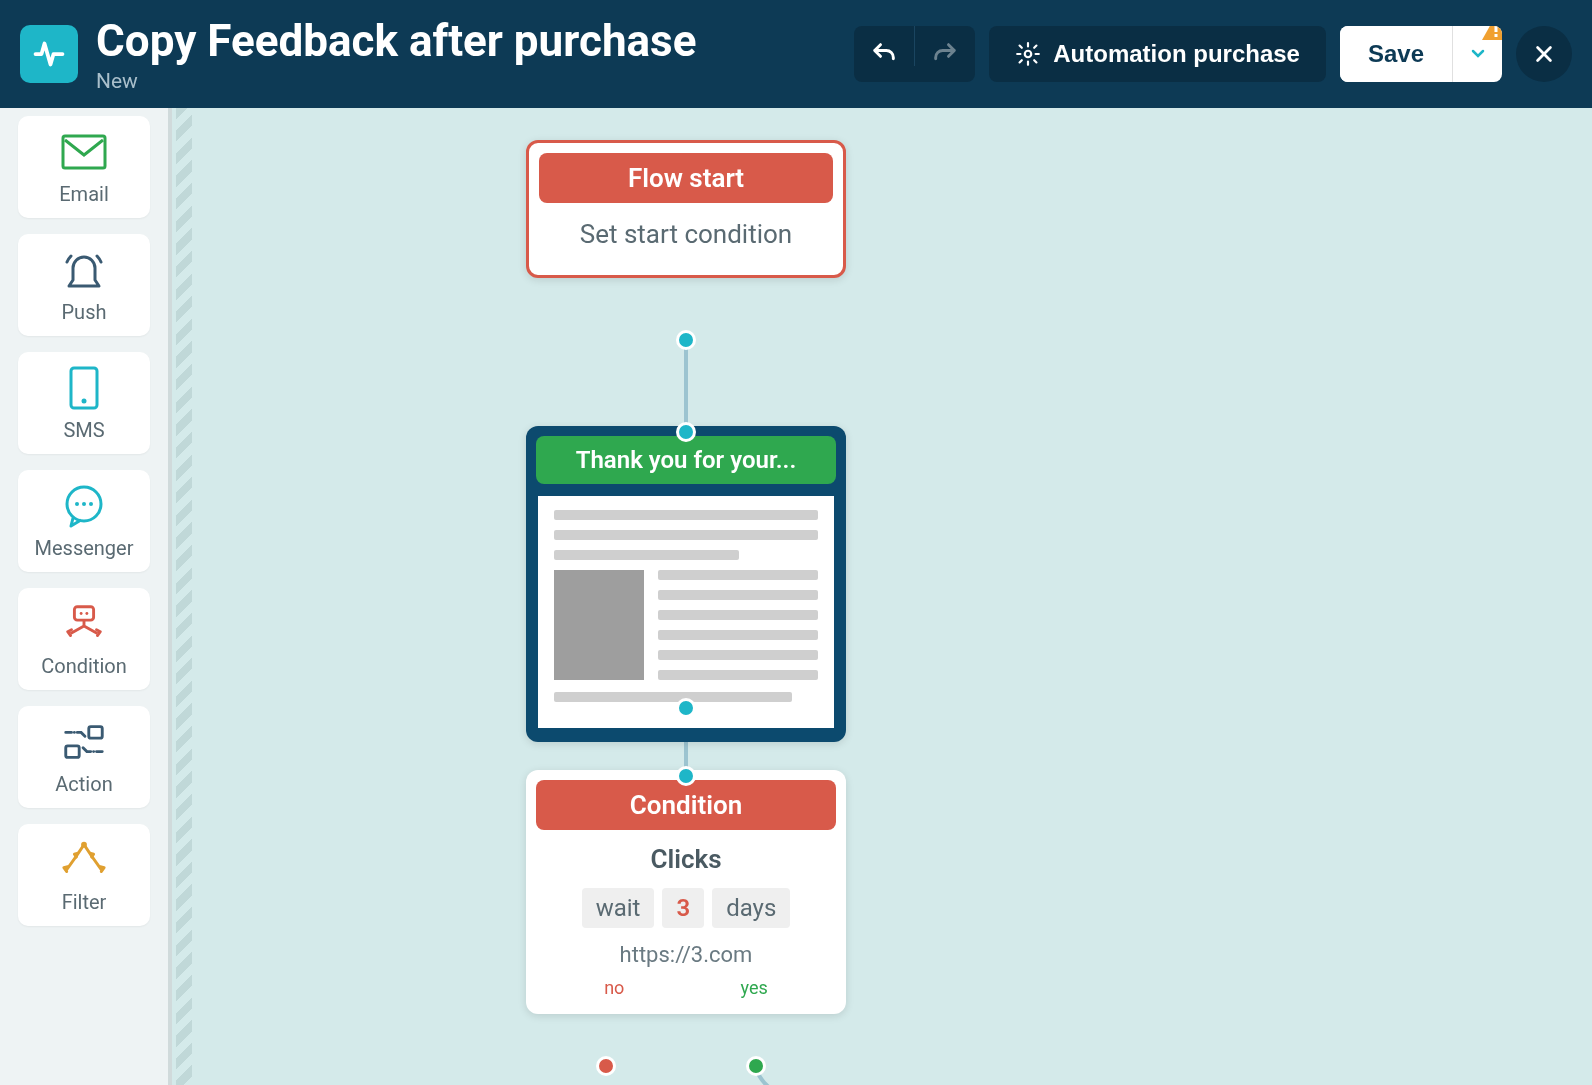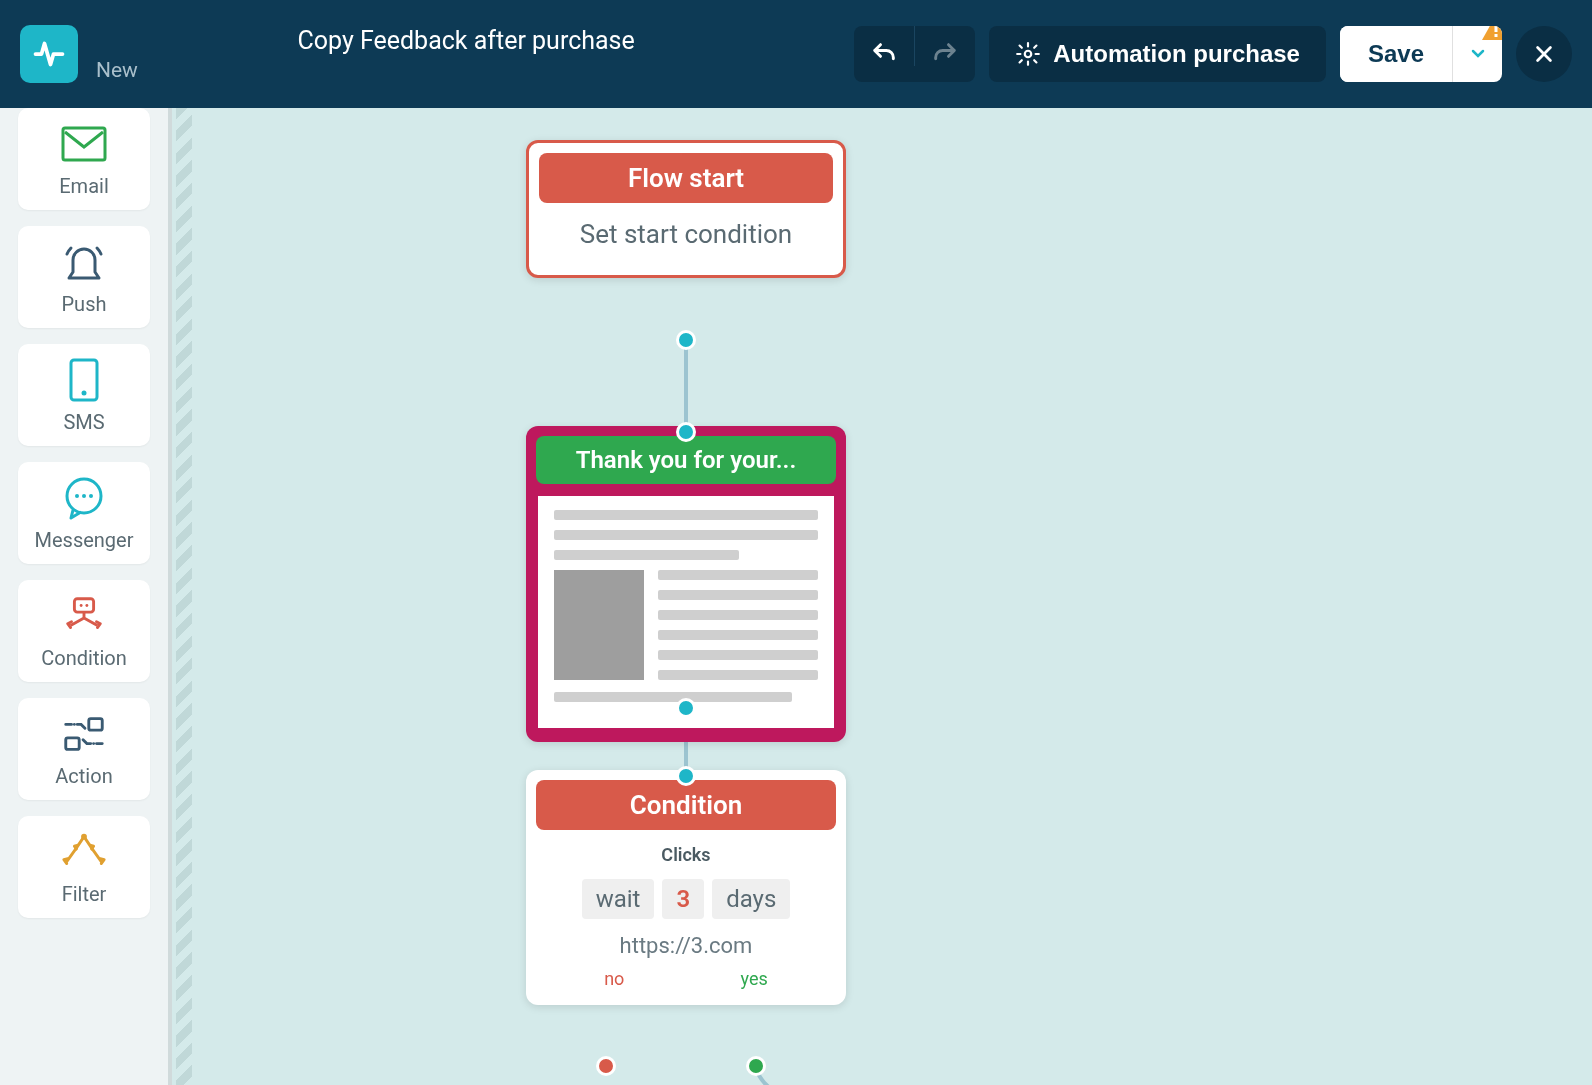--- a/index.html
+++ b/index.html
@@ -24,21 +24,21 @@
 .logo {
   width: 58px;
   height: 58px;
   background: #1eb6c8;
   border-radius: 10px;
   display: flex;
   align-items: center;
   justify-content: center;
 }
 .title-block { flex: 1; color: #fff; }
-.app-title { font-size: 25px; font-weight: 400; line-height: 1.2; text-align: center; }
+.app-title { font-size: 44px; font-weight: 700; line-height: 1.2; }
 .app-subtitle { font-size: 21px; color: #a9bfcb; margin-top: 2px; }
 .header-actions { display: flex; align-items: center; gap: 14px; }
 .icon-btn-group {
   display: flex;
   background: #0a2e44;
   border-radius: 8px;
   overflow: hidden;
 }
 .icon-btn {
   width: 60px;
@@ -107,21 +107,21 @@
 }
 
 
 .sidebar {
   position: absolute;
   top: 108px;
   left: 0;
   width: 172px;
   height: calc(100% - 108px);
   background: #eef3f4;
-  padding: 0 18px;
+  padding: 8px 18px;
   display: flex;
   flex-direction: column;
   gap: 16px;
   border-right: 4px solid #d0dadb;
 }
 .palette-item {
   background: #fff;
   border-radius: 10px;
   padding: 14px 8px 12px;
   display: flex;
@@ -173,21 +173,21 @@
   left: 350px; top: 32px;
   width: 320px;
   border: 3px solid #d85a4a;
 }
 .node-start .node-header { background: #d85a4a; }
 
 
 .node-email {
   left: 350px; top: 318px;
   width: 320px;
-  background: #be185d;
+  background: #0c4a6e;
   padding-bottom: 14px;
 }
 .node-email .node-header { background: #2fa84f; font-size: 24px;}
 .email-preview {
   background:#fff;
   margin: 12px 12px 0;
   padding: 14px 16px 16px;
 }
 .skel-line { height: 10px; background:#cfcfcf; border-radius:2px; margin-bottom:10px;}
 .skel-line.w70{width:70%}
@@ -197,21 +197,21 @@
 .skel-col{flex:1; display:flex; flex-direction:column; gap:10px;}
 .skel-col .skel-line{margin:0;}
 
 
 .node-cond {
   left: 350px; top: 662px;
   width: 320px;
 }
 .node-cond .node-header { background: #d85a4a; }
 .cond-body { padding: 14px 20px 16px; text-align:center; }
-.cond-title { font-size:18px; font-weight:600; color:#4a5a62; margin-bottom:14px;}
+.cond-title { font-size:26px; font-weight:600; color:#4a5a62; margin-bottom:14px;}
 .wait-row { display:flex; gap:8px; justify-content:center; margin-bottom:14px;}
 .chip { background:#efefef; padding:6px 14px; border-radius:4px; font-size:24px; color:#5a6a72;}
 .chip.num{color:#d85a4a; font-weight:600;}
 .url { font-size:22px; color:#6a7a82; margin-bottom:10px;}
 .branch-row{display:flex; justify-content:space-around; font-size:18px;}
 .branch-no{color:#d85a4a;}
 .branch-yes{color:#2fa84f;}
 
 
 .port {

